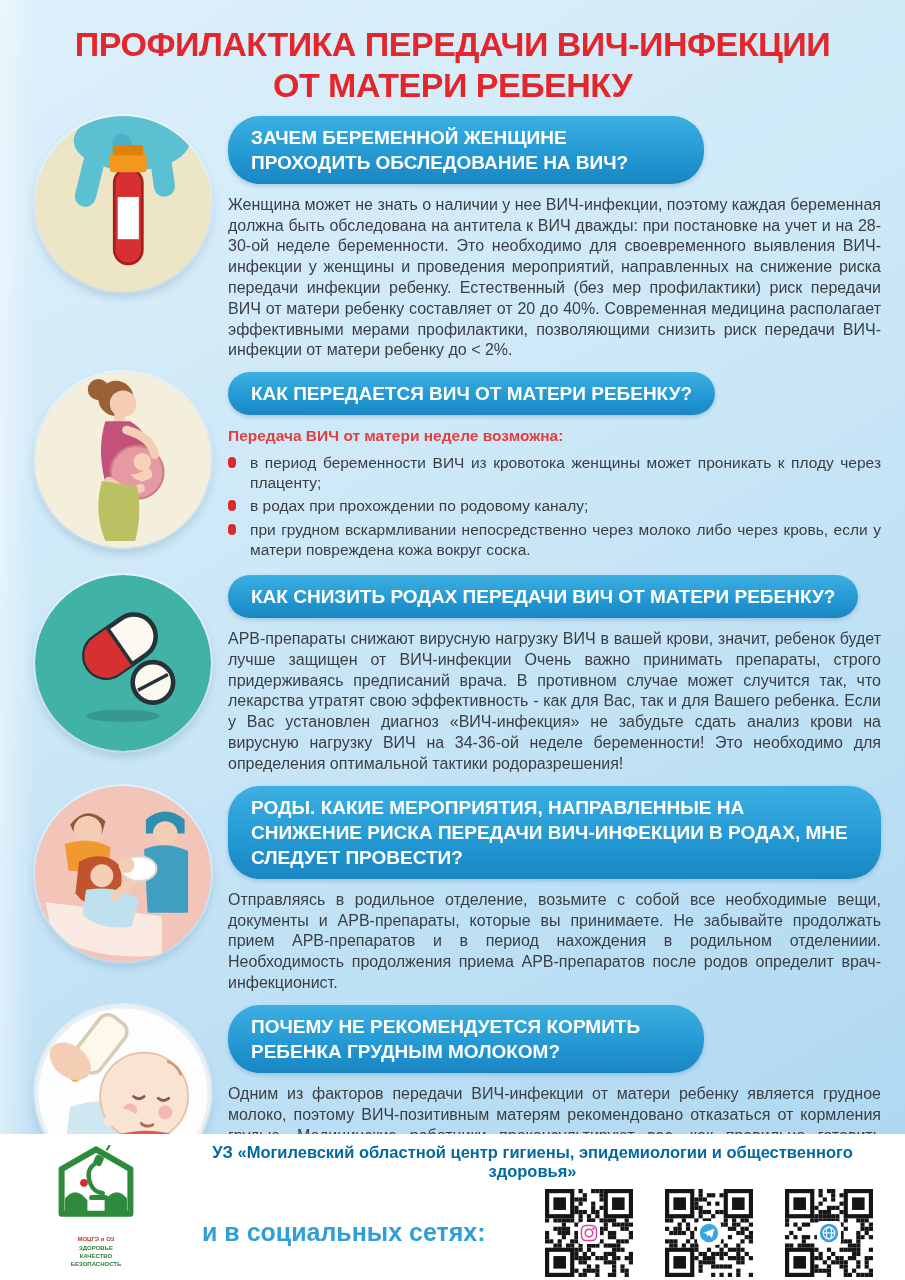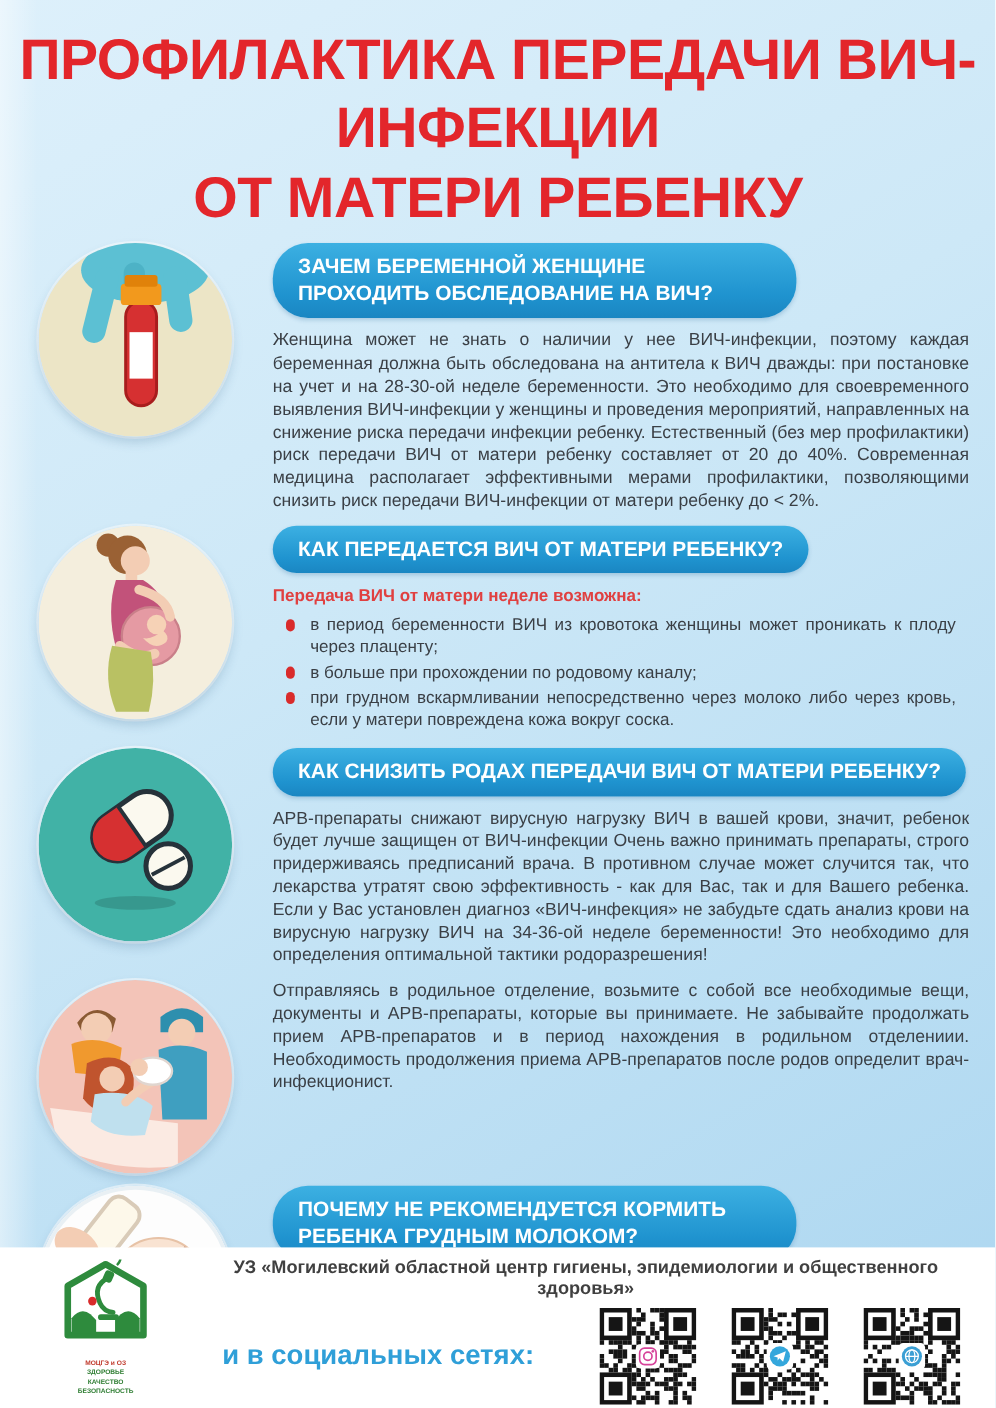--- a/index.html
+++ b/index.html
@@ -4,48 +4,48 @@
 <style>
   html,body{margin:0;padding:0;}
   .poster{
     position:relative;width:905px;height:1280px;overflow:hidden;
     font-family:"Liberation Sans",sans-serif;
     background:linear-gradient(150deg,#ddf0fb 0%,#cde8f7 40%,#abd6f0 100%);
   }
   .poster::before{content:"";position:absolute;left:0;top:0;bottom:0;width:34px;
     background:linear-gradient(90deg,rgba(255,255,255,.45),rgba(255,255,255,0));pointer-events:none;}
   .title{position:relative;text-align:center;padding-top:24px;color:#e3262b;
-    font-weight:800;font-size:52px;line-height:1.2;letter-spacing:-.5px;}
+    font-weight:800;font-size:34px;line-height:1.2;letter-spacing:-.5px;}
   .sections{position:relative;padding:10px 24px 0 34px;}
-  .section{display:flex;gap:36px;margin-bottom:11px;align-items:flex-start;}
+  .section{display:flex;gap:16px;margin-bottom:11px;align-items:flex-start;}
   .illo{flex:0 0 178px;display:flex;justify-content:center;}
   .circle{width:176px;height:176px;border-radius:50%;overflow:hidden;
     box-shadow:0 5px 10px rgba(40,90,130,.22),0 0 0 2px rgba(255,255,255,.55);}
   .circle svg{display:block;width:176px;height:176px;}
   .content{flex:1;min-width:0;}
   .pill{display:inline-block;color:#fff;font-weight:700;font-size:19px;line-height:1.32;
     padding:9px 23px;border-radius:32px;margin-bottom:11px;
     background:linear-gradient(180deg,#3cb0e2 0%,#1f93cf 70%,#1a86c2 100%);
     box-shadow:0 2px 4px rgba(30,100,150,.25);}
   .pill.w450{max-width:430px;}
   .pill.w620{max-width:610px;}
   .body,.note{font-size:16px;line-height:1.3;color:#3a3f45;text-align:justify;}
   .lead{color:#e04040;font-weight:700;font-size:15.5px;margin:1px 0 8px;}
-  .bullets{margin:0 12px 4px;}
+  .bullets{margin:0 0 4px;}
   .bullet{display:flex;gap:14px;margin:3px 0;}
   .bullet .dot{flex:0 0 8px;width:8px;height:11px;border-radius:4px;background:#d92b2b;margin-top:4px;}
   .bullet .btxt{font-size:15.5px;line-height:1.3;color:#3a3f45;text-align:justify;flex:1;}
   .footer{position:absolute;left:0;right:0;bottom:0;height:146px;background:#ffffff;
     display:flex;align-items:center;gap:20px;padding:0 26px;box-sizing:border-box;}
   .logo-wrap{flex:0 0 140px;text-align:center;}
   .logo-caption{font-size:6px;line-height:1.4;font-weight:700;}
   .logo-caption .l1{color:#c0392b;}
   .logo-caption .lg{color:#2e7d32;}
   .footer-right{flex:1;display:flex;flex-direction:column;justify-content:center;height:100%;}
-  .org{color:#404040;font-weight:700;font-size:16.5px;text-align:center;margin:6px 0 8px;}
+  .org{color:#0369a1;font-weight:700;font-size:16.5px;text-align:center;margin:6px 0 8px;}
   .footer-row{display:flex;align-items:center;justify-content:space-between;padding-right:6px;}
   .promo{color:#2f9fd8;font-weight:700;font-size:25px;line-height:1.5;padding-left:16px;}
   .qrs{display:flex;gap:32px;}
   .qr{position:relative;width:88px;height:88px;background:#fff;}
   .qr-icon{position:absolute;left:50%;top:50%;transform:translate(-50%,-50%);
     background:#fff;padding:2px;border-radius:4px;line-height:0;}
 </style>
 </head>
 <body>
 
@@ -106,21 +106,21 @@
       <div class="content">
         <div class="pill">КАК ПЕРЕДАЕТСЯ ВИЧ ОТ МАТЕРИ РЕБЕНКУ?</div>
         <div class="lead">Передача ВИЧ от матери неделе возможна:</div>
         <div class="bullets">
           <div class="bullet">
             <span class="dot"></span>
             <span class="btxt">в период беременности ВИЧ из кровотока женщины может проникать к плоду через плаценту;</span>
           </div>
           <div class="bullet">
             <span class="dot"></span>
-            <span class="btxt">в больше при прохождении по родовому каналу;</span>
+            <span class="btxt">в родах при прохождении по родовому каналу;</span>
           </div>
           <div class="bullet">
             <span class="dot"></span>
             <span class="btxt">при грудном вскармливании непосредственно через молоко либо через кровь, если у матери повреждена кожа вокруг соска.</span>
           </div>
         </div>
       </div>
     </div>
 
     <div class="section">
@@ -161,20 +161,21 @@
             <path d="M63,19 Q74,10 85,19 L85,27 L63,27 Z" fill="#2e8fae"></path>
             <circle cx="74" cy="27" r="7" fill="#f3cdb4"></circle>
             <path d="M62,36 Q74,31 87,37 L87,72 L64,72 Z" fill="#3f9fc0"></path>
             <path d="M66,42 Q60,46 58,50" stroke="#3f9fc0" stroke-width="6" fill="none" stroke-linecap="round"></path>
             <ellipse cx="59" cy="47" rx="10" ry="7" fill="#ffffff" stroke="#e0d6d0" stroke-width="1.2"></ellipse>
             <circle cx="52" cy="45" r="4.5" fill="#f3cdb4"></circle>
           </svg>
         </div>
       </div>
       <div class="content">
+        <div class="pill w620">РОДЫ. КАКИЕ МЕРОПРИЯТИЯ, НАПРАВЛЕННЫЕ НА СНИЖЕНИЕ РИСКА ПЕРЕДАЧИ ВИЧ-ИНФЕКЦИИ В РОДАХ, МНЕ СЛЕДУЕТ ПРОВЕСТИ?</div>
         <div class="body">Отправляясь в родильное отделение, возьмите с собой все необходимые вещи, документы и АРВ-препараты, которые вы принимаете. Не забывайте продолжать прием АРВ-препаратов и в период нахождения в родильном отделениии. Необходимость продолжения приема АРВ-препаратов после родов определит врач-инфекционист.</div>
       </div>
     </div>
 
     <div class="section">
       <div class="illo">
         <div class="circle">
           <svg viewBox="0 0 100 100">
             <circle cx="50" cy="50" r="50" fill="#fdfdfd"></circle>
             <circle cx="50" cy="50" r="49" fill="none" stroke="#e9f0f4" stroke-width="2"></circle>

